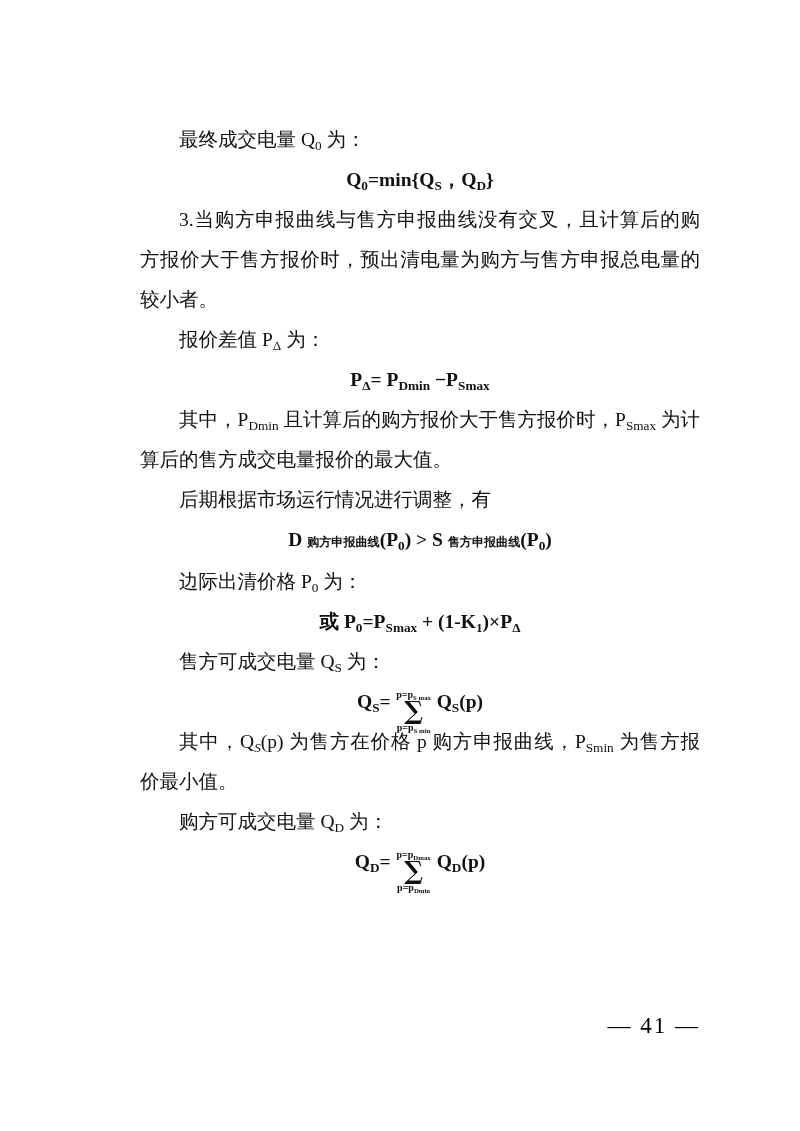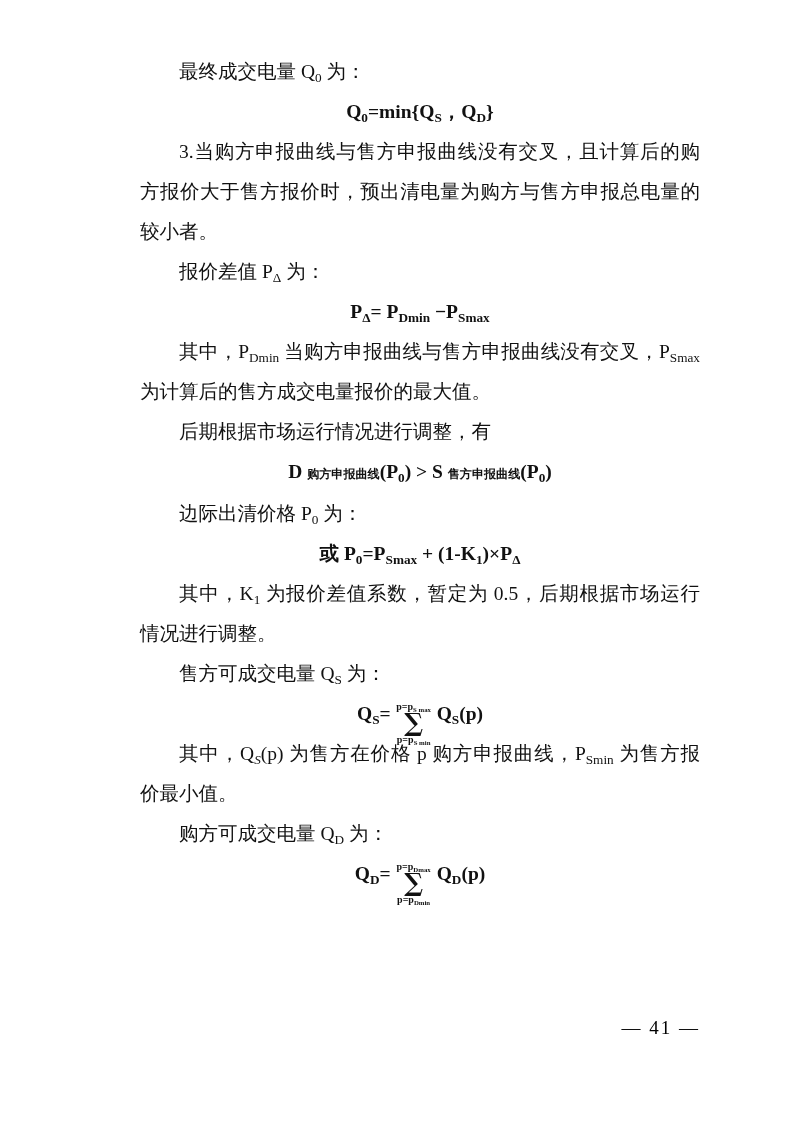--- a/index.html
+++ b/index.html
@@ -12,21 +12,21 @@
     background: #ffffff;
     font-family: "Liberation Serif", "DejaVu Serif", serif;
     color: #000000;
     overflow: hidden;
   }
   .page {
     position: relative;
     width: 800px;
     height: 1131px;
     box-sizing: border-box;
-    padding: 52px 100px 0 140px;
+    padding: 120px 100px 0 140px;
   }
   .doc-body {
     font-size: 19.5px;
     line-height: 40px;
     color: #111;
   }
   p {
     margin: 0;
   }
   .para {
@@ -89,21 +89,21 @@
     display: inline-block;
     width: 46px;
     position: relative;
     height: 26px;
     vertical-align: -7px;
   }
   .page-number {
     position: absolute;
     right: 100px;
     bottom: 92px;
-    font-size: 19px;
+    font-size: 23px;
     letter-spacing: 2px;
     font-family: "Liberation Serif", serif;
   }
 </style>
 </head>
 <body>
 
 <div class="page">
   <div class="doc-body">
 
@@ -119,21 +119,21 @@
 
     <p class="para indent">
       <span>报价差值 P</span><sub>Δ</sub><span> 为：</span>
     </p>
 
     <p class="formula">
       P<sub>Δ</sub><span>=</span> P<sub>Dmin</sub> <span>−</span>P<sub>Smax</sub>
     </p>
 
     <p class="para indent">
-      <span>其中，P</span><sub>Dmin</sub><span> 当购方申报曲线与售方申报曲线没有交叉，P</span><sub>Smax</sub><span> 为计算后的售方成交电量报价的最大值。</span>
+      <span>其中，P</span><sub>Dmin</sub><span> 且计算后的购方报价大于售方报价时，P</span><sub>Smax</sub><span> 为计算后的售方成交电量报价的最大值。</span>
     </p>
 
     <p class="para indent">后期根据市场运行情况进行调整，有</p>
 
     <p class="formula">
       <span>D</span>
       <span class="small-cn">购方申报曲线</span><span>(P</span><sub>0</sub><span>)</span>
       <span>&gt;</span>
       <span>S</span>
       <span class="small-cn">售方申报曲线</span><span>(P</span><sub>0</sub><span>)</span>
@@ -142,23 +142,20 @@
     <p class="para indent">
       <span>边际出清价格 P</span><sub>0</sub><span> 为：</span>
     </p>
 
 
     <p class="formula">
       <span>或</span>
       P<sub>0</sub><span>=</span>P<sub>Smax</sub> + (1-K<sub>1</sub>)×P<sub>Δ</sub>
     </p>
 
-    <p class="para indent">
-      <span>其中，K</span><sub>1</sub><span> 为报价差值系数，暂定为 0.5，后期根据市场运行情况进行调整。</span>
-    </p>
 
     <p class="para indent">
       <span>售方可成交电量 Q</span><sub>S</sub><span> 为：</span>
     </p>
 
     <p class="formula">
       Q<sub>S</sub><span>=</span><span class="sum-wrap"><span class="sum"><span class="lim top"><span>p=p</span><sub>S max</sub></span><span class="sigma">∑</span><span class="lim bot"><span>p=p</span><sub>S min</sub></span></span></span>Q<sub>S</sub><span>(p)</span>
     </p>
 
     <p class="para indent">

